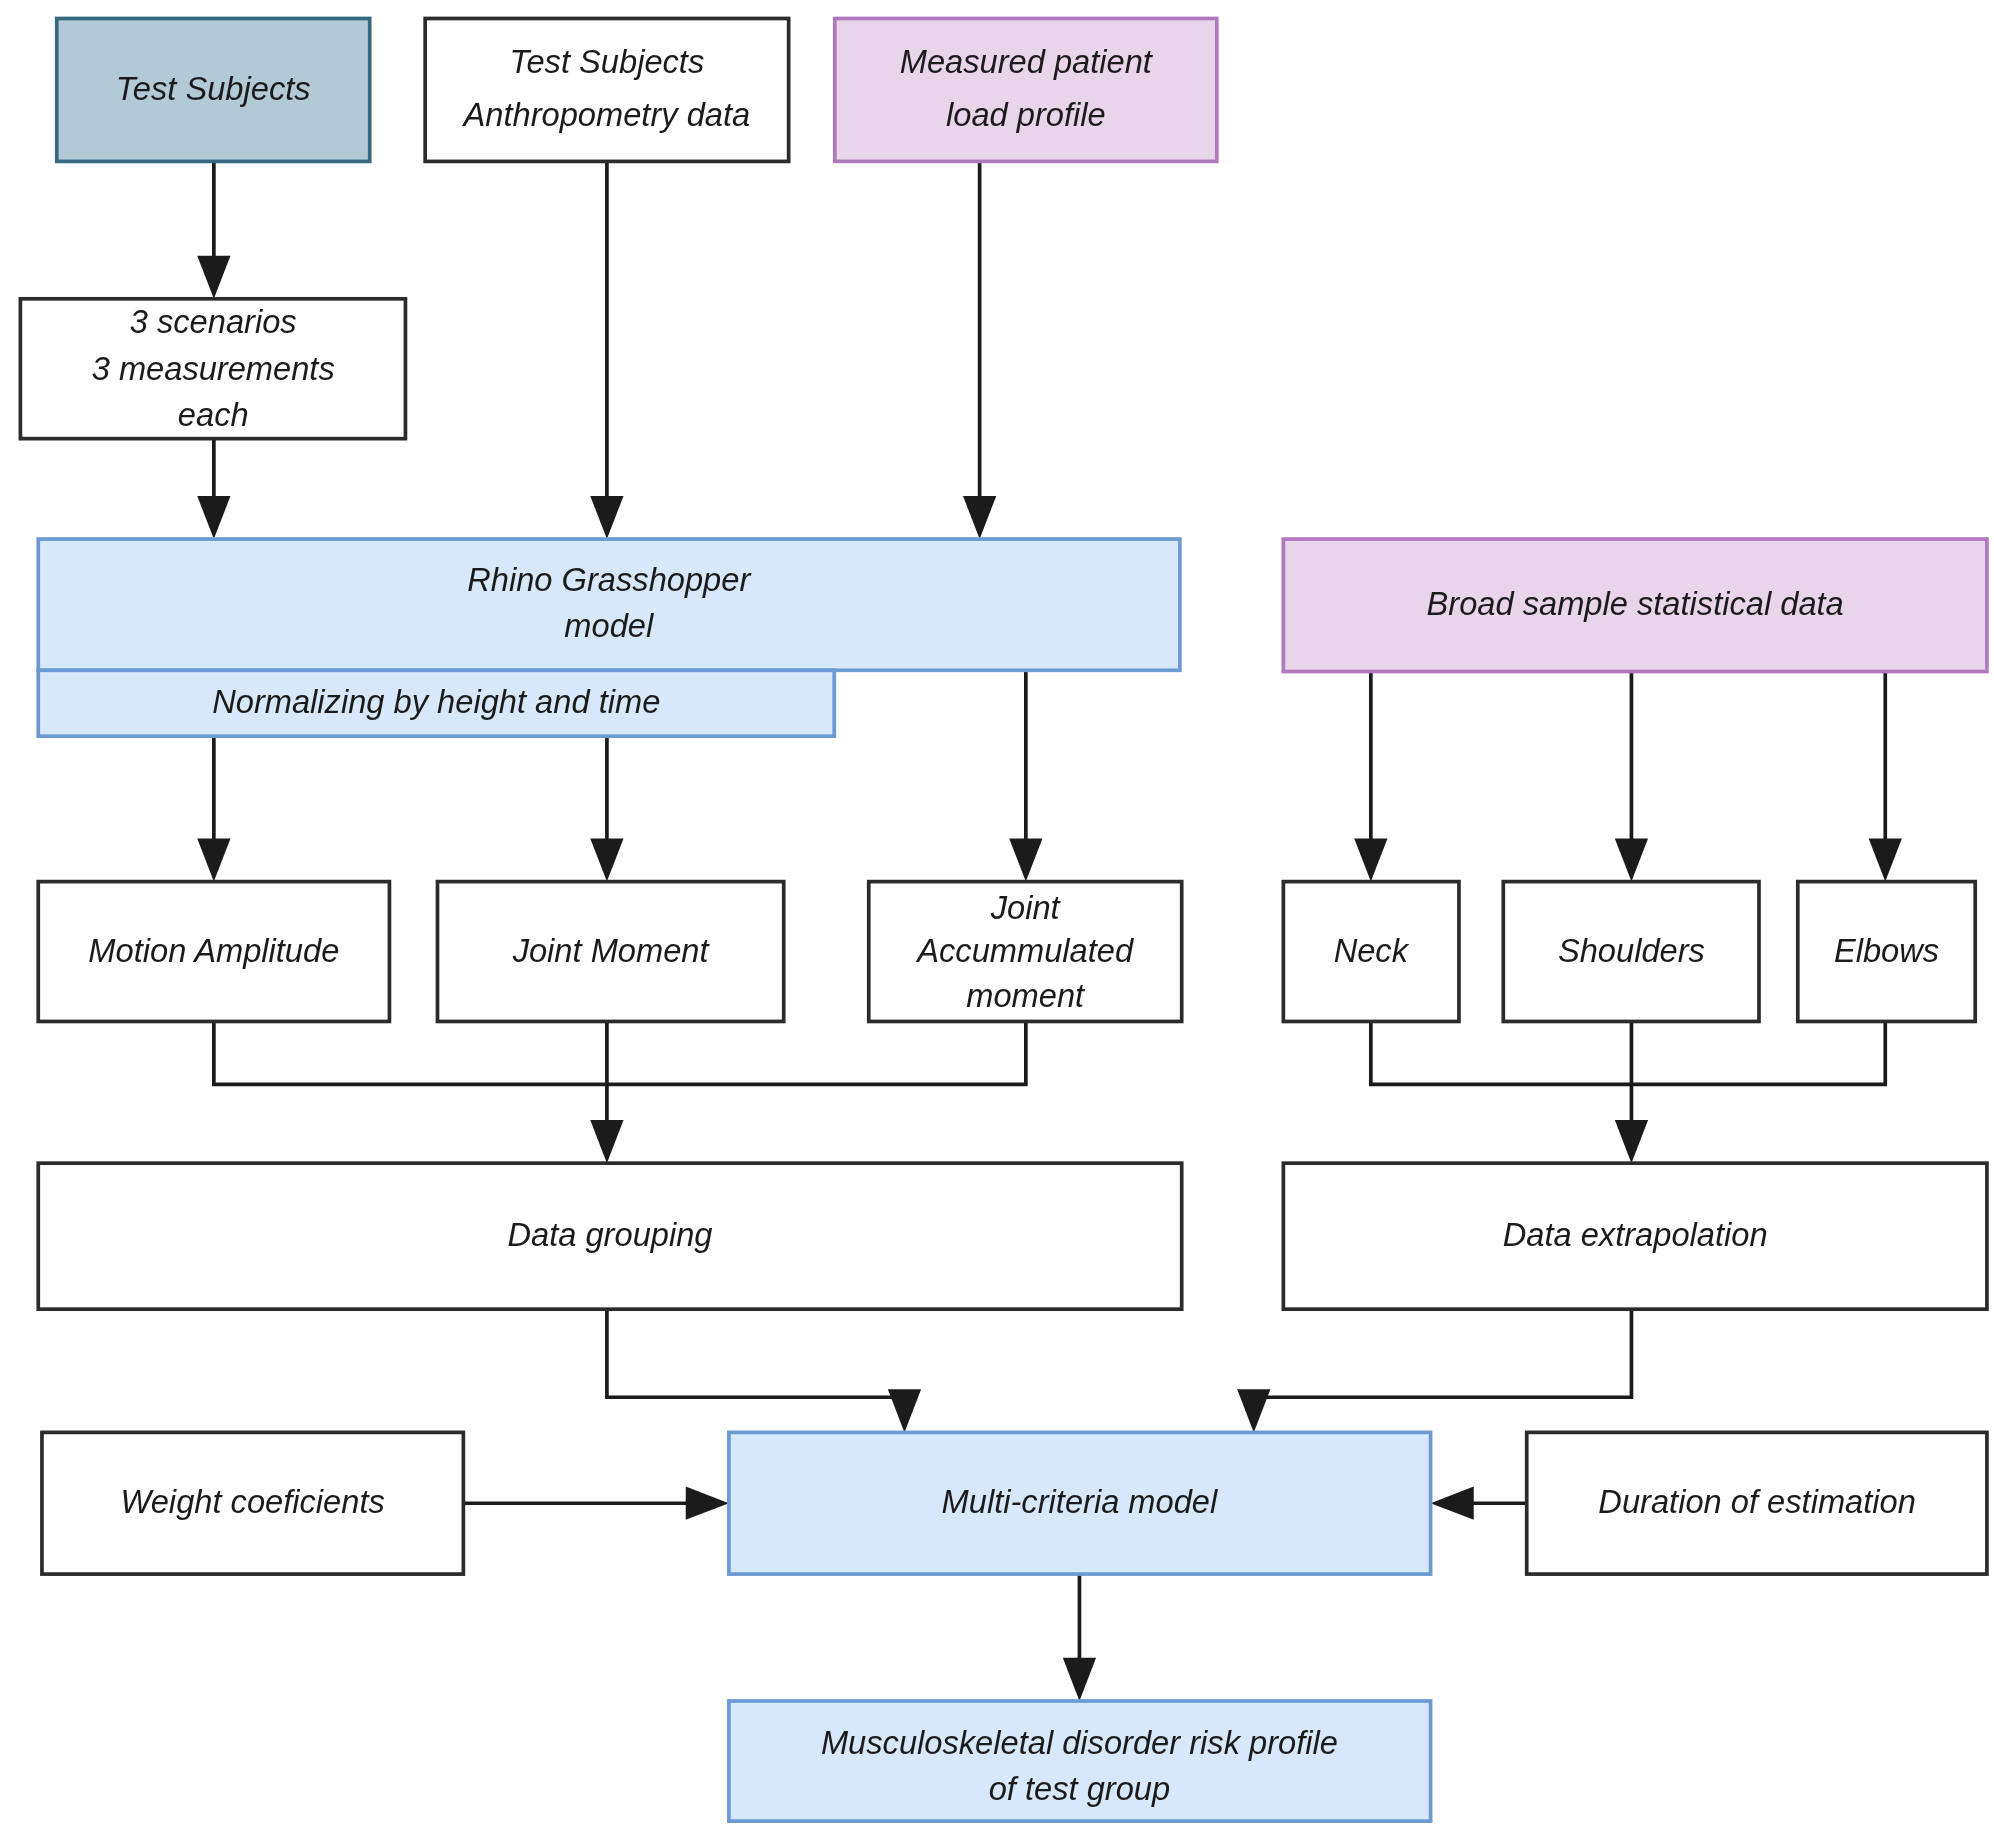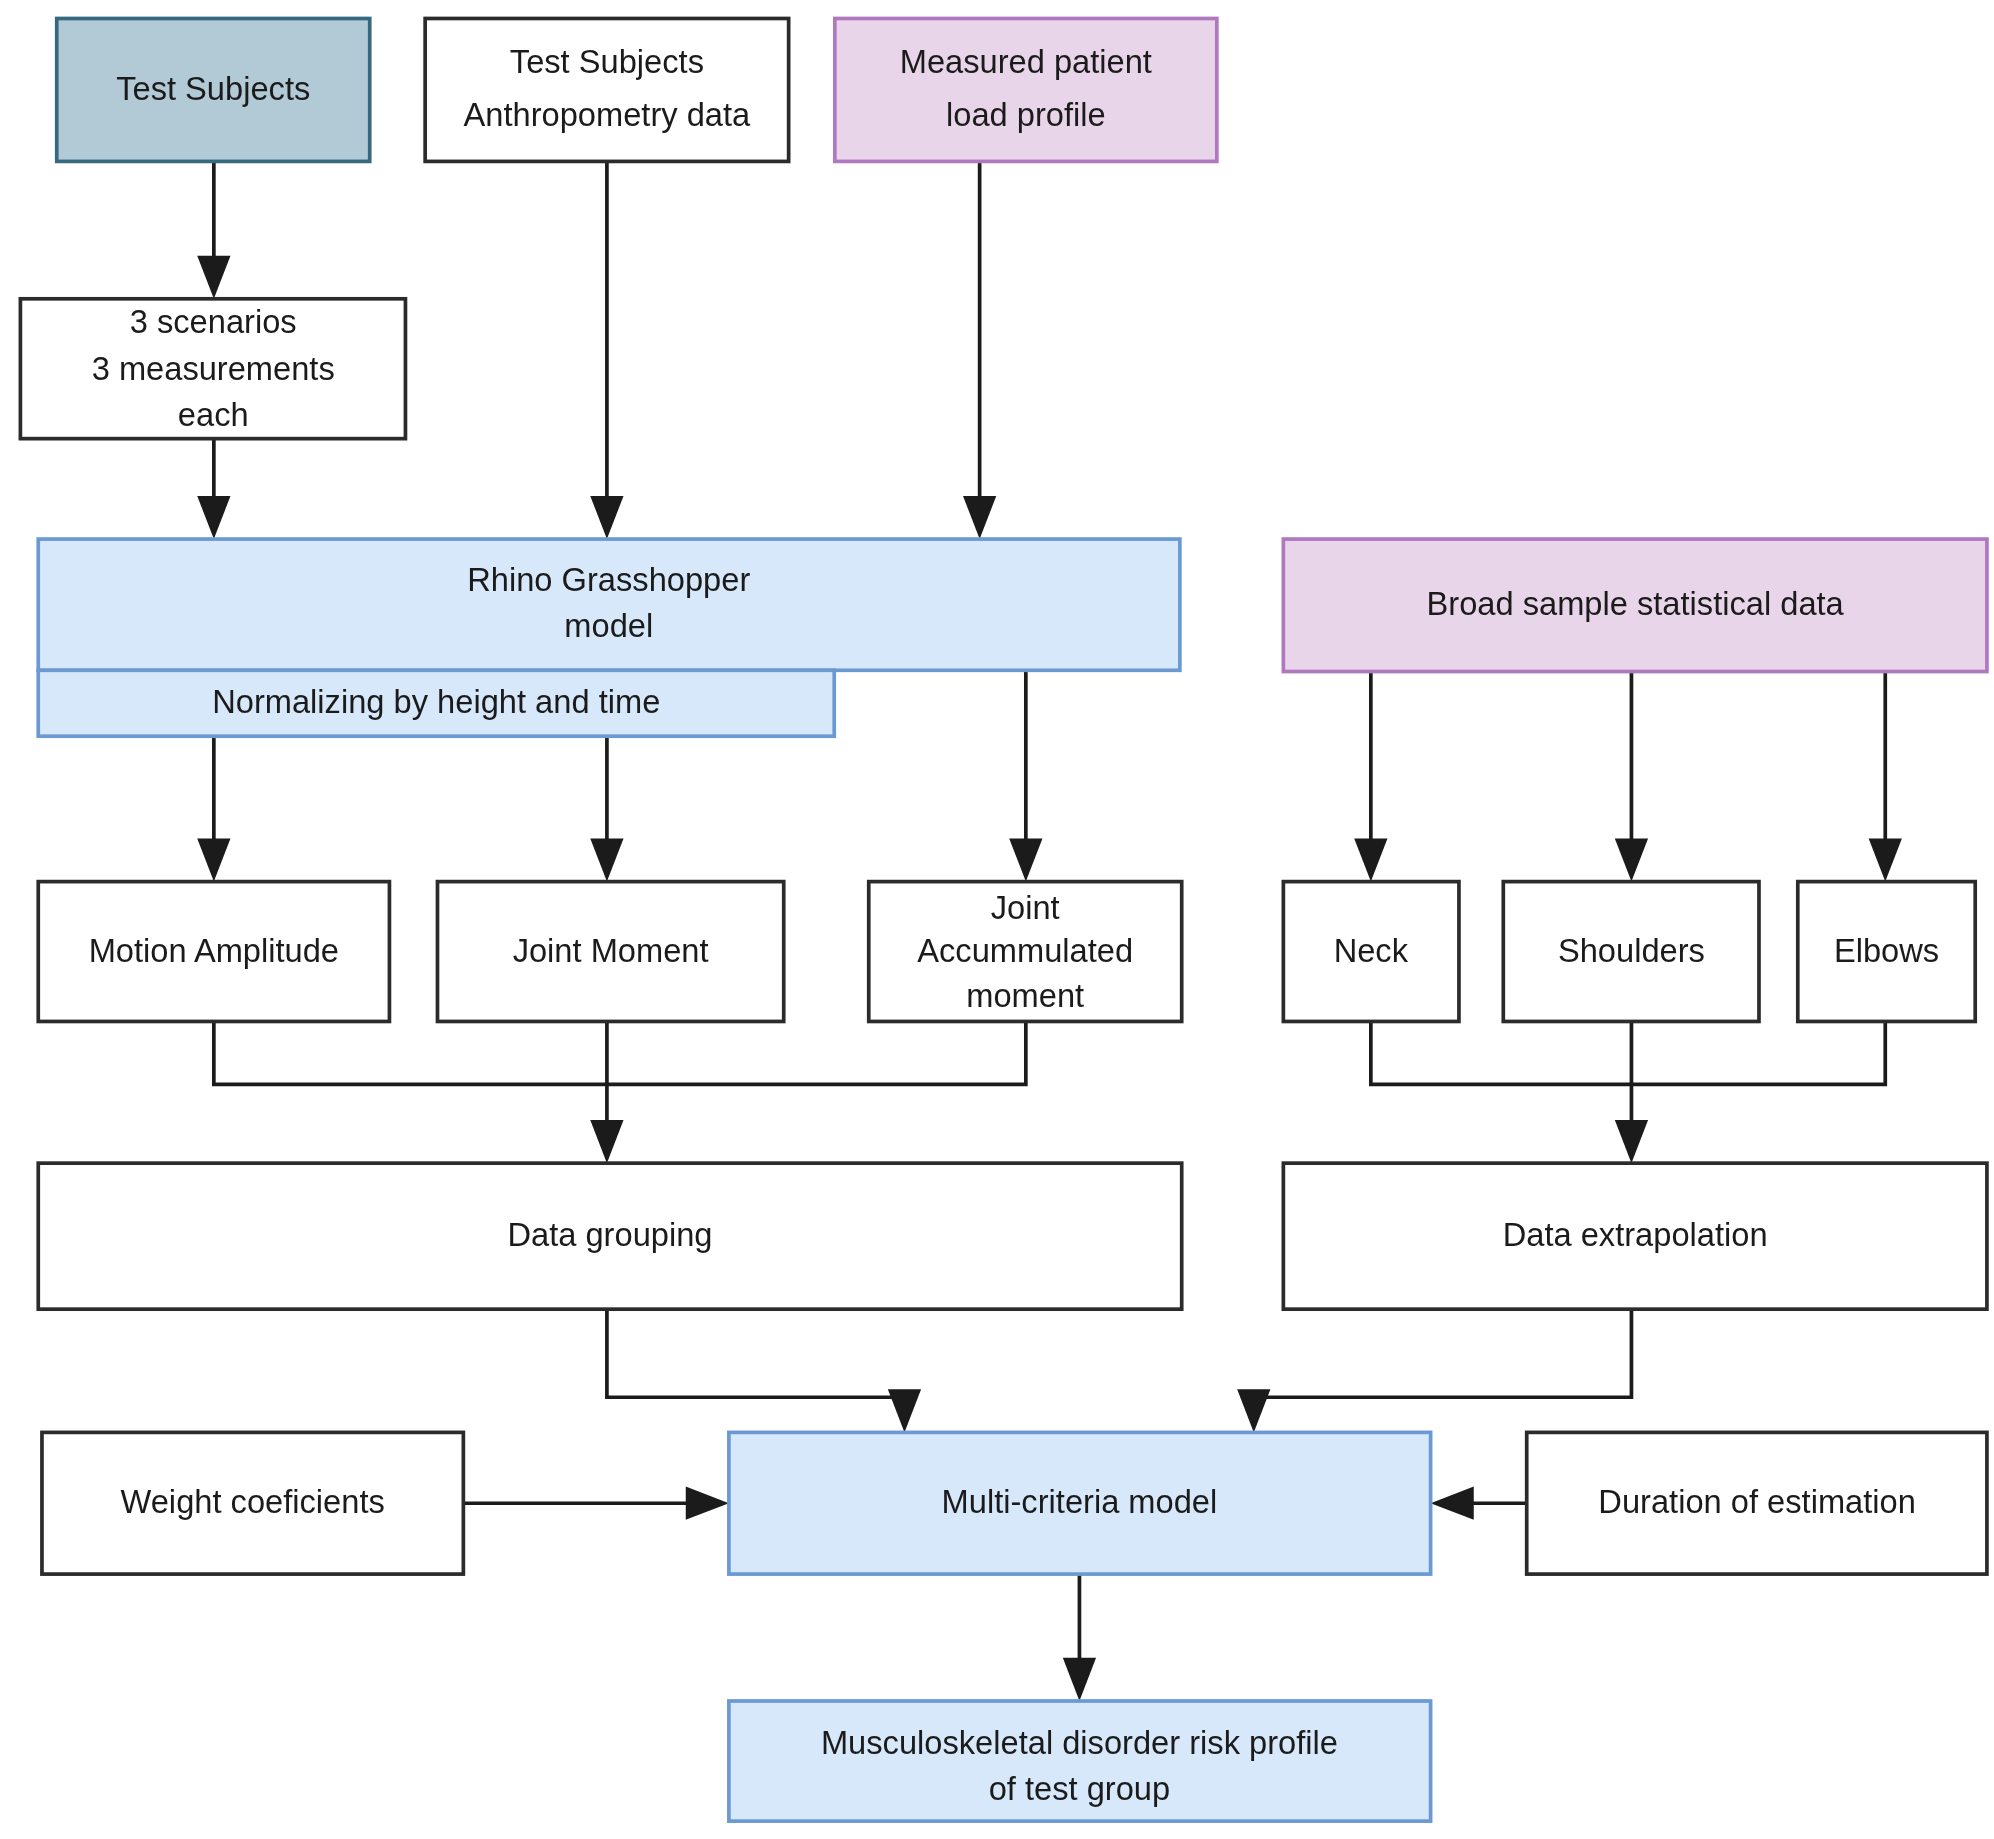--- a/index.html
+++ b/index.html
@@ -10,20 +10,21 @@
   body {
     width: 1995px;
     height: 1839px;
     font-family: "Liberation Sans", sans-serif;
     overflow: hidden;
   }
   #flow-root {
     position: relative;
     width: 1995px;
     height: 1839px;
+    font-style: italic;
   }
   svg#flow-svg {
     position: absolute;
     top: 0;
     left: 0;
     width: 1995px;
     height: 1839px;
     display: block;
   }
   .node-rect {

